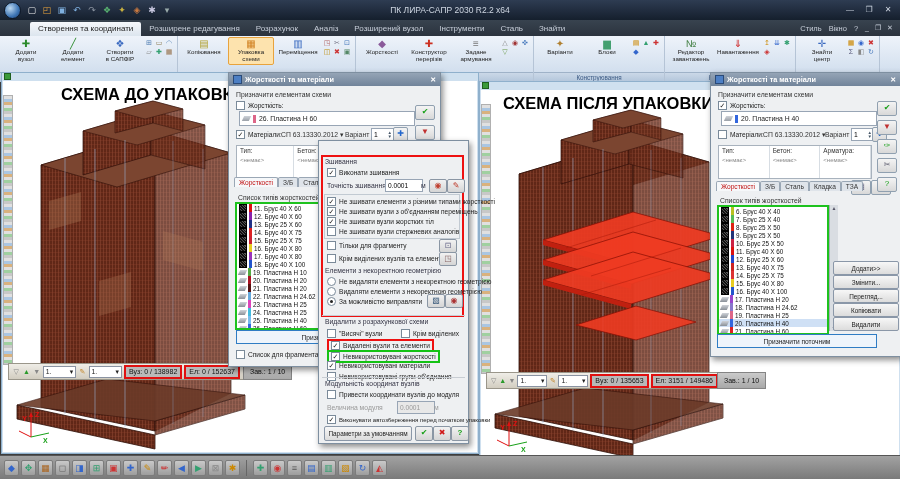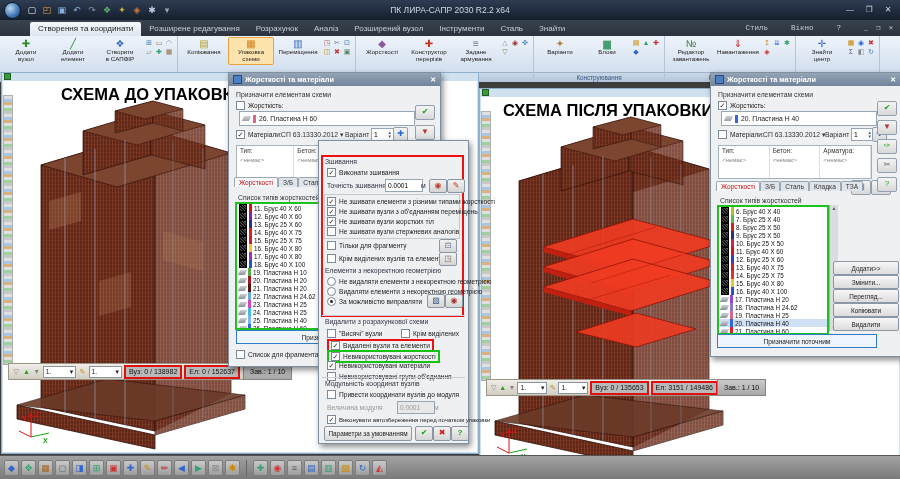--- a/index.html
+++ b/index.html
@@ -10,21 +10,21 @@
   .qat{display:flex;gap:3px;align-items:center;}
   .qat .qi{width:12px;height:12px;font-size:9px;line-height:12px;text-align:center;}
   .wintitle{position:absolute;left:0;right:0;text-align:center;font-size:8.5px;color:#cfd7e2;pointer-events:none;}
   .winctl{margin-left:auto;display:flex;gap:1px;padding-right:3px;}
   .winctl span{width:18px;height:14px;font-size:8px;line-height:14px;text-align:center;color:#cfd7e2;}
   
   .tabrow{position:absolute;left:0;top:20px;width:900px;height:16px;background:linear-gradient(#38434f,#2b333e);display:flex;align-items:flex-end;}
   #tabs{display:flex;margin-left:30px;height:14px;}
   .tab{font-size:8px;color:#c6cdd8;padding:2px 8px 1px;white-space:nowrap;}
   .tab.active{background:linear-gradient(#f6f8fb,#dce5ee);color:#1a1a1a;border-radius:2px 2px 0 0;}
-  .tabrow-right{margin-left:auto;display:flex;align-items:center;gap:23px;font-size:7.5px;color:#c6cdd8;padding-right:5px;height:100%;font-family:Liberation Mono, monospace;}
+  .tabrow-right{margin-left:auto;display:flex;align-items:center;gap:7px;font-size:7.5px;color:#c6cdd8;padding-right:5px;height:100%;}
   .tabrow-right .mctl{font-size:7px;letter-spacing:2px;}
   
   #ribbon{position:absolute;left:0;top:36px;width:900px;height:36px;background:linear-gradient(#eef3fa,#d2dfee);display:flex;border-bottom:1px solid #9fb2c8;}
   .rgroup{position:relative;height:36px;border-right:1px solid #b5c4d6;padding:1px 3px 9px;display:flex;gap:1px;align-items:flex-start;}
   .gname{position:absolute;left:0;right:0;bottom:0;height:9px;background:linear-gradient(#cbd8e8,#b2c5da);font-size:6.3px;color:#3c5a84;text-align:center;line-height:9px;white-space:nowrap;overflow:hidden;}
   .rbtn{width:44px;height:26px;display:flex;flex-direction:column;align-items:center;justify-content:flex-start;border-radius:2px;border:1px solid transparent;}
   .rbtn.hl{background:#fde3ae;border:1px solid #e8a33d;}
   .ricon{font-size:10px;height:11px;line-height:11px;}
   .rlbl{font-size:6.2px;line-height:6.6px;color:#222;text-align:center;white-space:pre-line;}
   .minis{display:grid;grid-template-columns:repeat(3,10px);grid-auto-rows:9px;align-content:start;margin-top:1px;}
@@ -323,21 +323,21 @@
         <polygon points="20,5 18,10 22,10" fill="#e01010"></polygon>
         <line x1="20" y1="30" x2="38" y2="26" stroke="#18a018" stroke-width="1"></line>
         <line x1="20" y1="30" x2="8" y2="24" stroke="#e01010" stroke-width="1"></line>
         <text x="16" y="14" class="axlbl" fill="#e01010" text-anchor="end">Y</text>
         <text x="24" y="10" class="axlbl" fill="#e01010">Z</text>
         <text x="32" y="36" class="axlbl" fill="#18a018">X</text>
       </svg>
     </div>
   </div>
 
-  <div class="vwin" style="left:479px;top:88px;width:420px;height:380px;">
+  <div class="vwin" style="left:479px;top:81px;width:420px;height:380px;">
     <div class="vstrip">
         <i></i>
       </div>
     <div class="canvas">
       <svg width="418" height="371" style="position:absolute;left:0;top:0;">
         <defs>
           <pattern id="bp2" width="6" height="4" patternUnits="userSpaceOnUse">
             <rect width="6" height="4" fill="#6f2f1d"></rect>
             <path d="M0 0 H6 M0 2 H6" stroke="#45170c" stroke-width="0.7"></path>
             <path d="M1.5 0 V4 M4.5 0 V4" stroke="#8a4430" stroke-width="0.6"></path>

